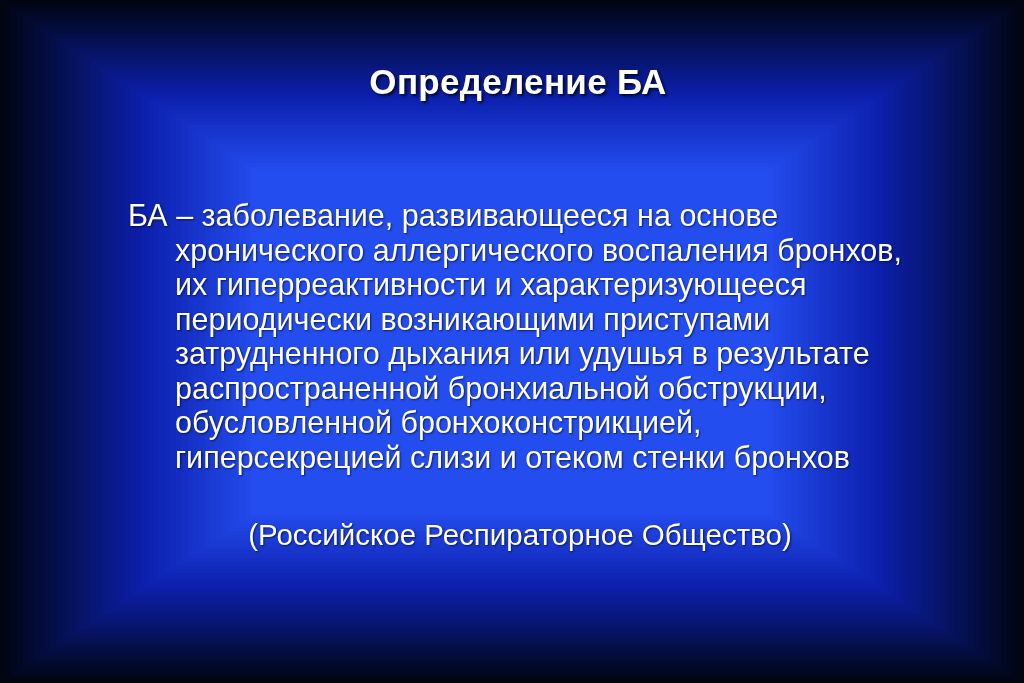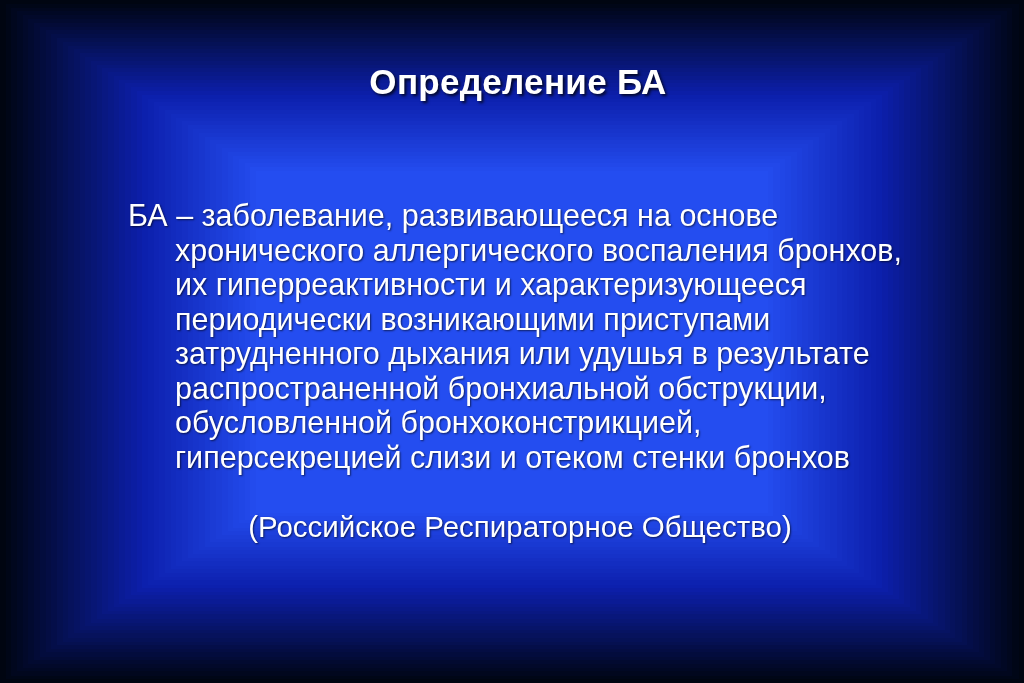--- a/index.html
+++ b/index.html
@@ -60,21 +60,21 @@
   }
 
   #paragraph {
     text-indent: 0;
     padding-left: 47px;
     text-indent: -47px;
     margin: 8px;
   }
 
   #source {
-    margin: 8px;
+    margin: 16px;
     padding-top: 28px;
     text-align: center;
     font-size: 29.5px;
     line-height: 34px;
   }
 </style>
 </head>
 <body>
 
 <div id="slide">

